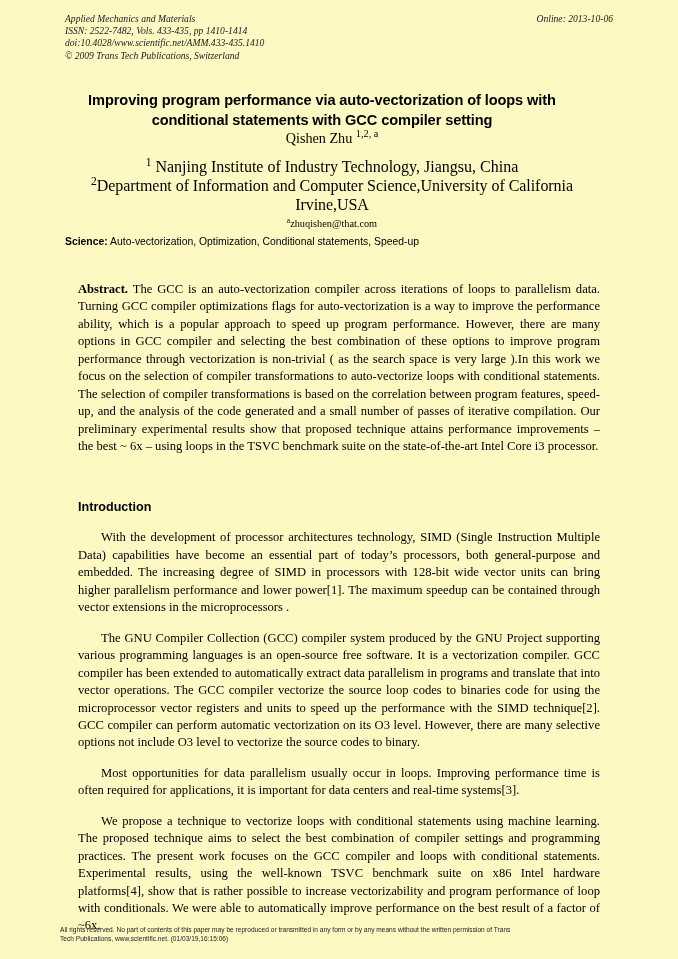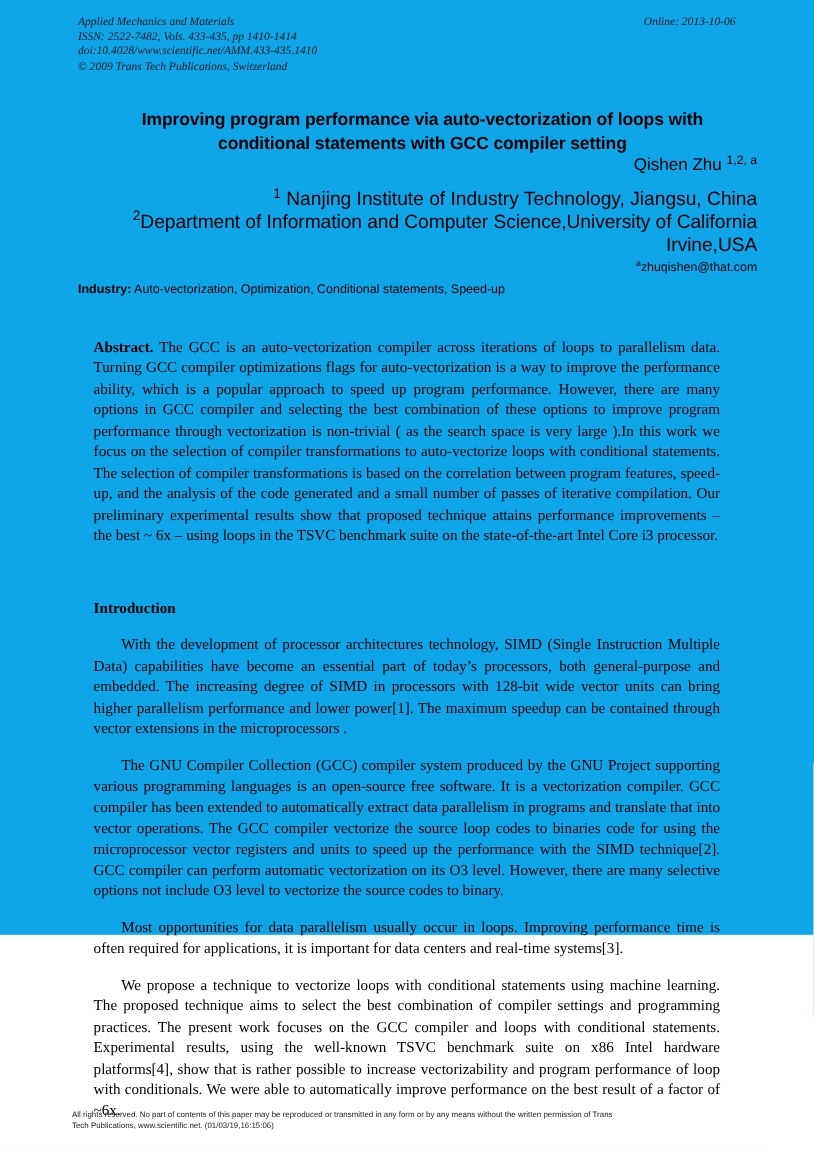--- a/index.html
+++ b/index.html
@@ -14,22 +14,22 @@
     overflow: hidden;
     font-family: "Liberation Serif", "DejaVu Serif", serif;
     color: #000000;
     -webkit-font-smoothing: antialiased;
   }
 
   .page {
     position: absolute;
     left: 0; top: 0;
     width: 678px;
-    height: 779px;
-    background: #0ea5e9;
+    height: 959px;
+    background: #fef9c3;
   }
 
   
   .journal-head {
     position: absolute;
     left: 65px;
     top: 13px;
     width: 548px;
     font-family: "Liberation Serif", "DejaVu Serif", serif;
     font-style: italic;
@@ -40,40 +40,40 @@
   .journal-head .row-top {
     display: flex;
     justify-content: space-between;
     align-items: baseline;
   }
   .journal-head .jline { white-space: nowrap; }
 
   
   .title {
     position: absolute;
-    left: 78px;
+    left: 48px;
     top: 80px;
     width: 548px;
     text-align: center;
     font-family: "Liberation Sans", "DejaVu Sans", sans-serif;
     font-weight: bold;
     font-size: 14.6px;
     line-height: 20.5px;
     letter-spacing: -0.1px;
     color: #000;
   }
 
   
   .authors {
     position: absolute;
-    left: 83px;
+    left: 58px;
     top: 128px;
     width: 548px;
-    text-align: right;
-    font-family: Liberation Sans, sans-serif;
+    text-align: center;
+    font-family: Liberation Serif, serif;
     color: #000;
   }
   .author-name {
     font-size: 14.2px;
     line-height: 20px;
     margin-bottom: 9px;
   }
   .affil {
     font-size: 16px;
     line-height: 19px;
@@ -112,21 +112,21 @@
   }
   .textcol p {
     margin: 13px;
     text-align: justify;
     text-justify: inter-word;
   }
   .abstract-p { text-indent: 0; }
   .abstract-p b { font-weight: bold; }
 
   .section-head {
-    font-family: Liberation Serif, serif;
+    font-family: Liberation Sans, sans-serif;
     font-weight: bold;
     font-size: 12.6px;
     line-height: 17.45px;
     margin: 0;
     text-align: left;
   }
   .spacer-lg { height: 17.45px; }
   .indent { text-indent: 23px; }
 
   
@@ -168,21 +168,21 @@
     </div>
     <div class="affil second">
       <sup>2</sup><span>Department of Information and Computer Science,University of California Irvine,USA</span>
     </div>
     <div class="email">
       <sup>a</sup><span>zhuqishen@that.com</span>
     </div>
   </div>
 
   <div class="keywords">
-    <b>Industry:</b><span> Auto-vectorization, Optimization, Conditional statements, Speed-up</span>
+    <b>Science:</b><span> Auto-vectorization, Optimization, Conditional statements, Speed-up</span>
   </div>
 
   <div class="textcol">
 
     <p class="abstract-p">
       <b>Abstract.</b><span> The GCC is an auto-vectorization compiler across iterations of loops to parallelism data. Turning GCC compiler optimizations flags for auto-vectorization is a way to improve the performance ability, which is a popular approach to speed up program performance. However, there are many options in GCC compiler and selecting the best combination of these options to improve program performance through vectorization is non-trivial ( as the search space is very large ).In this work we focus on the selection of compiler transformations to auto-vectorize loops with conditional statements. The selection of compiler transformations is based on the correlation between program features, speed-up, and the analysis of the code generated and a small number of passes of iterative compilation. Our preliminary experimental results show that proposed technique attains performance improvements – the best ~ 6x – using loops in the TSVC benchmark suite on the state-of-the-art Intel Core i3 processor.</span>
     </p>
 
     <div class="spacer-lg"></div>
 

